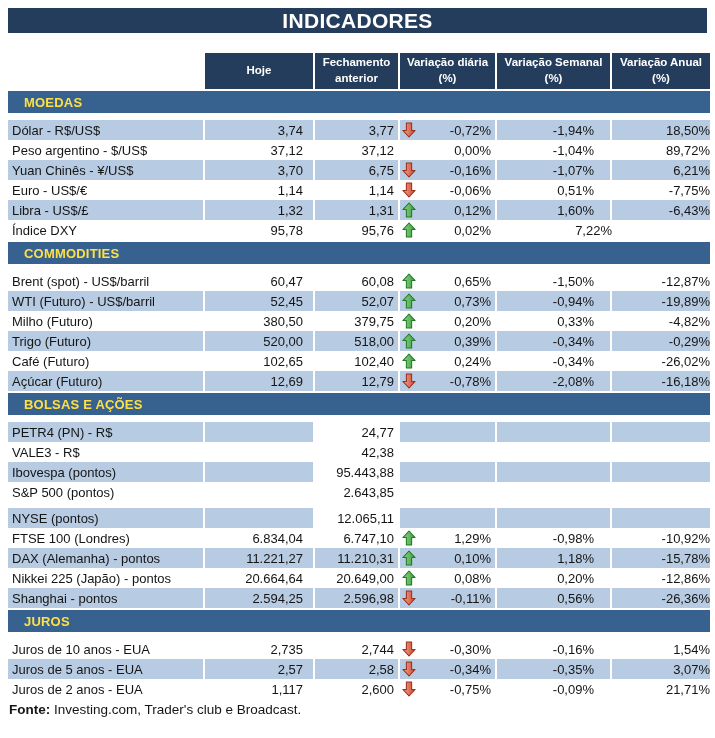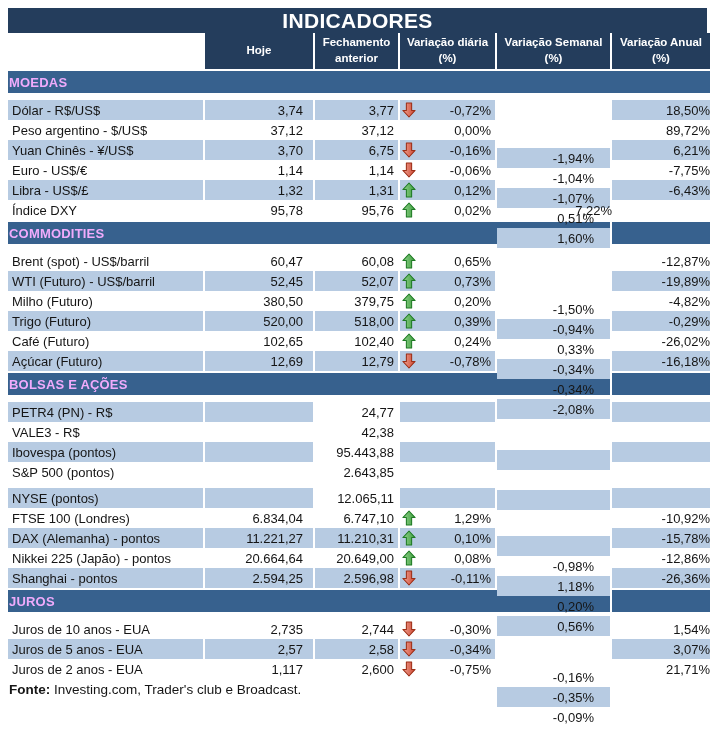--- a/index.html
+++ b/index.html
@@ -14,53 +14,53 @@
   .title-bar{
     width:699px;height:25px;
     background:var(--navy);
     color:#fff;font-weight:bold;font-size:21px;letter-spacing:.3px;
     display:flex;align-items:center;justify-content:center;
   }
   .grid{
     display:grid;
     grid-template-columns:197px 110px 85px 97px 115px 98px;
   }
-  .hdr{height:36px;}
+  .hdr{height:36px;margin-top:20px;}
   .hdr .hc{
     background:var(--navy);color:#fff;font-weight:bold;font-size:11.5px;
     display:flex;align-items:center;justify-content:center;text-align:center;
     line-height:1.35;padding:0 3px;
     border-right:2px solid #fff;box-sizing:border-box;
   }
   .hdr .corner{background:transparent;border:none;}
   .hdr .hc:last-child{border-right:none;}
   .secbar{
     height:22px;background:var(--sec);
-    color:#f0abfc;font-weight:bold;font-size:13px;letter-spacing:.2px;
-    display:flex;align-items:center;padding-left:1px;box-sizing:border-box;
+    color:#fde047;font-weight:bold;font-size:13px;letter-spacing:.2px;
+    display:flex;align-items:center;padding-left:16px;box-sizing:border-box;
     margin:2px 0 7px 0;width:702px;
   }
   .row{height:20px;}
   .row.gap-before{margin-top:6px;}
   .c{
     box-sizing:border-box;height:20px;
     display:flex;align-items:center;
     font-size:13px;color:#151515;
     border-right:2px solid #fff;
     background:transparent;
   }
   .c:last-child{border-right:none;}
   .row.banded .c{background:var(--band);}
   .row.banded .c.plain{background:#fff;}
   .c.label{padding-left:4px;white-space:nowrap;}
   .c.num{justify-content:flex-end;}
   .c.hoje{padding-right:10px;}
   .c.fech{padding-right:4px;}
   .c.daily{position:relative;padding-right:4px;}
-  .c.weekly{padding-right:16px;margin-top:48px;}
+  .c.weekly{padding-right:16px;}
   .c.annual{}
   .arrow{
     position:absolute;left:2px;top:2px;
     width:14px;height:16px;
   }
   .footer{
     margin-top:3px;padding-left:1px;
     font-size:13.5px;color:#151515;
   }
   .footer b{font-weight:bold;}

